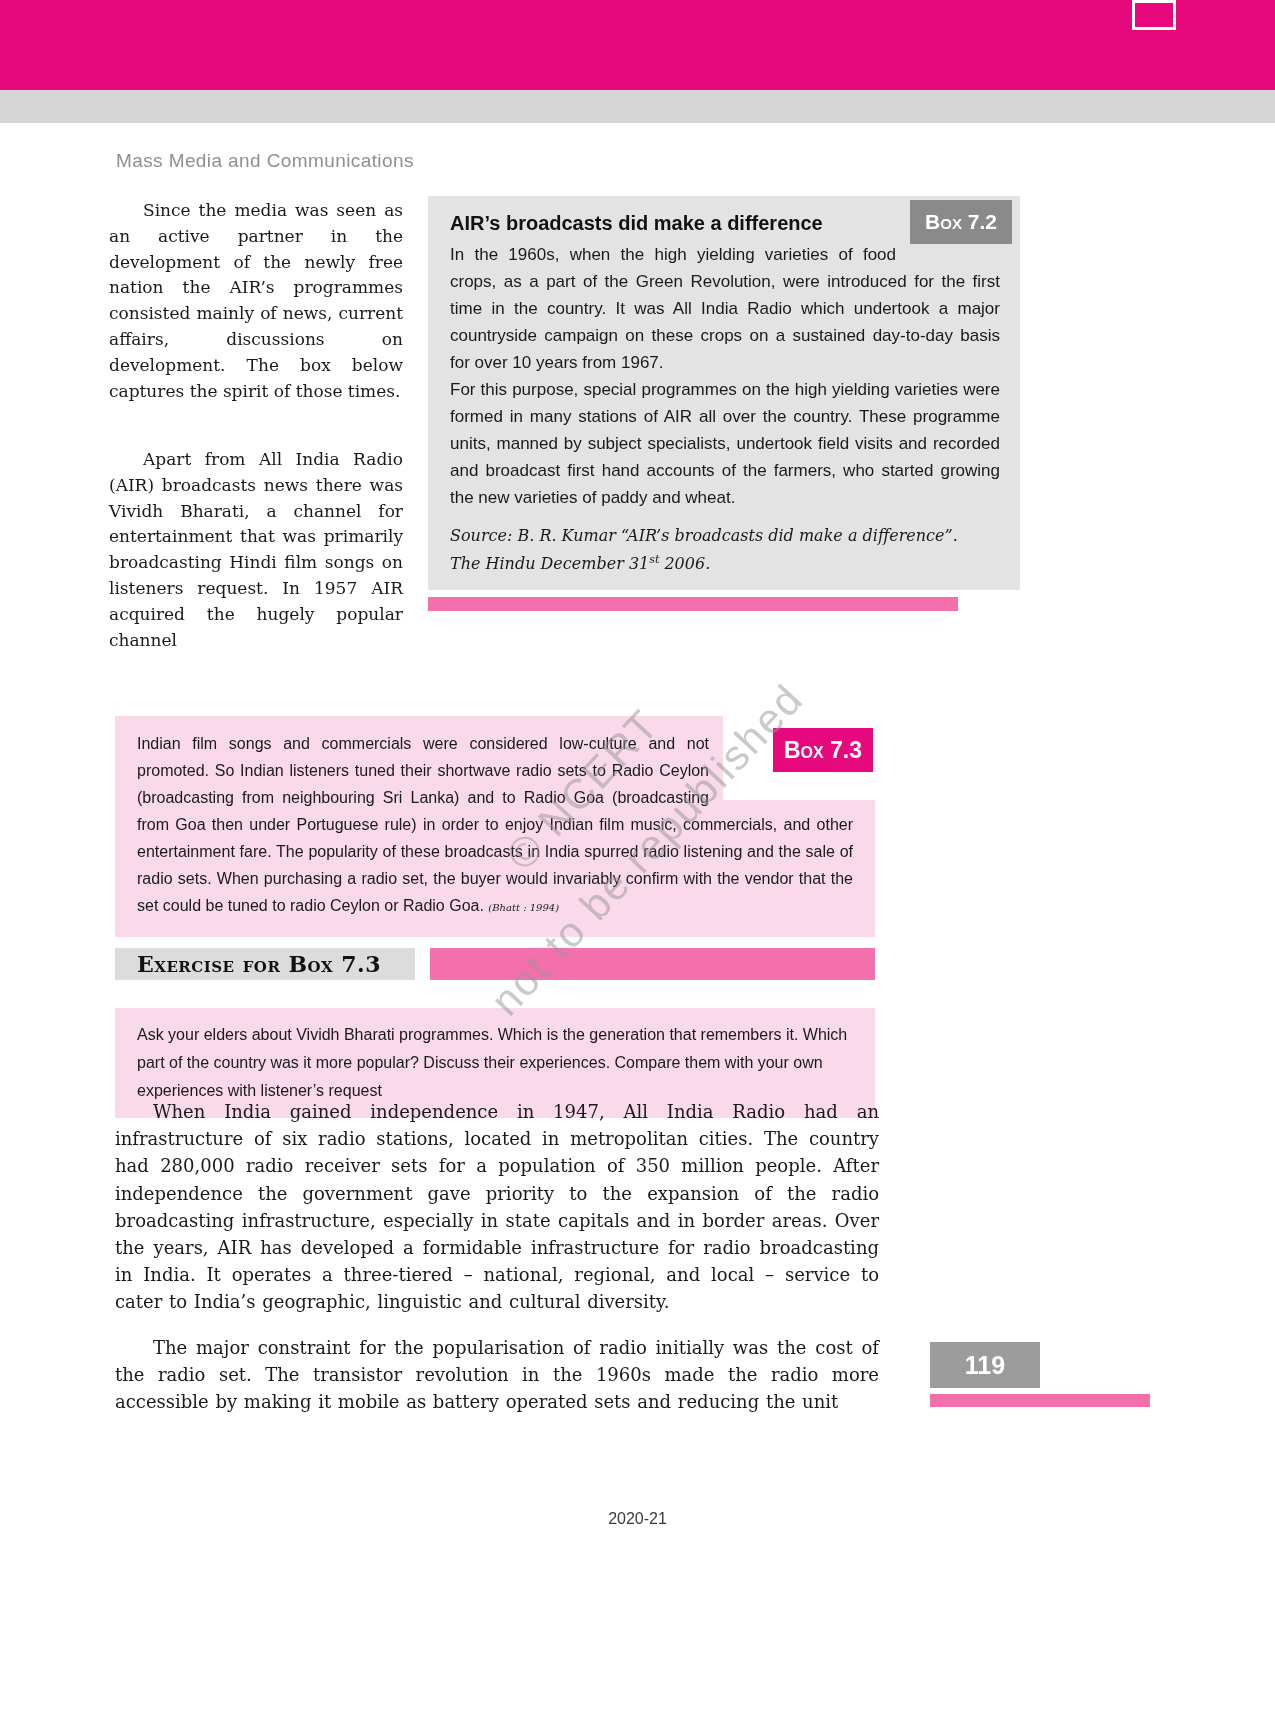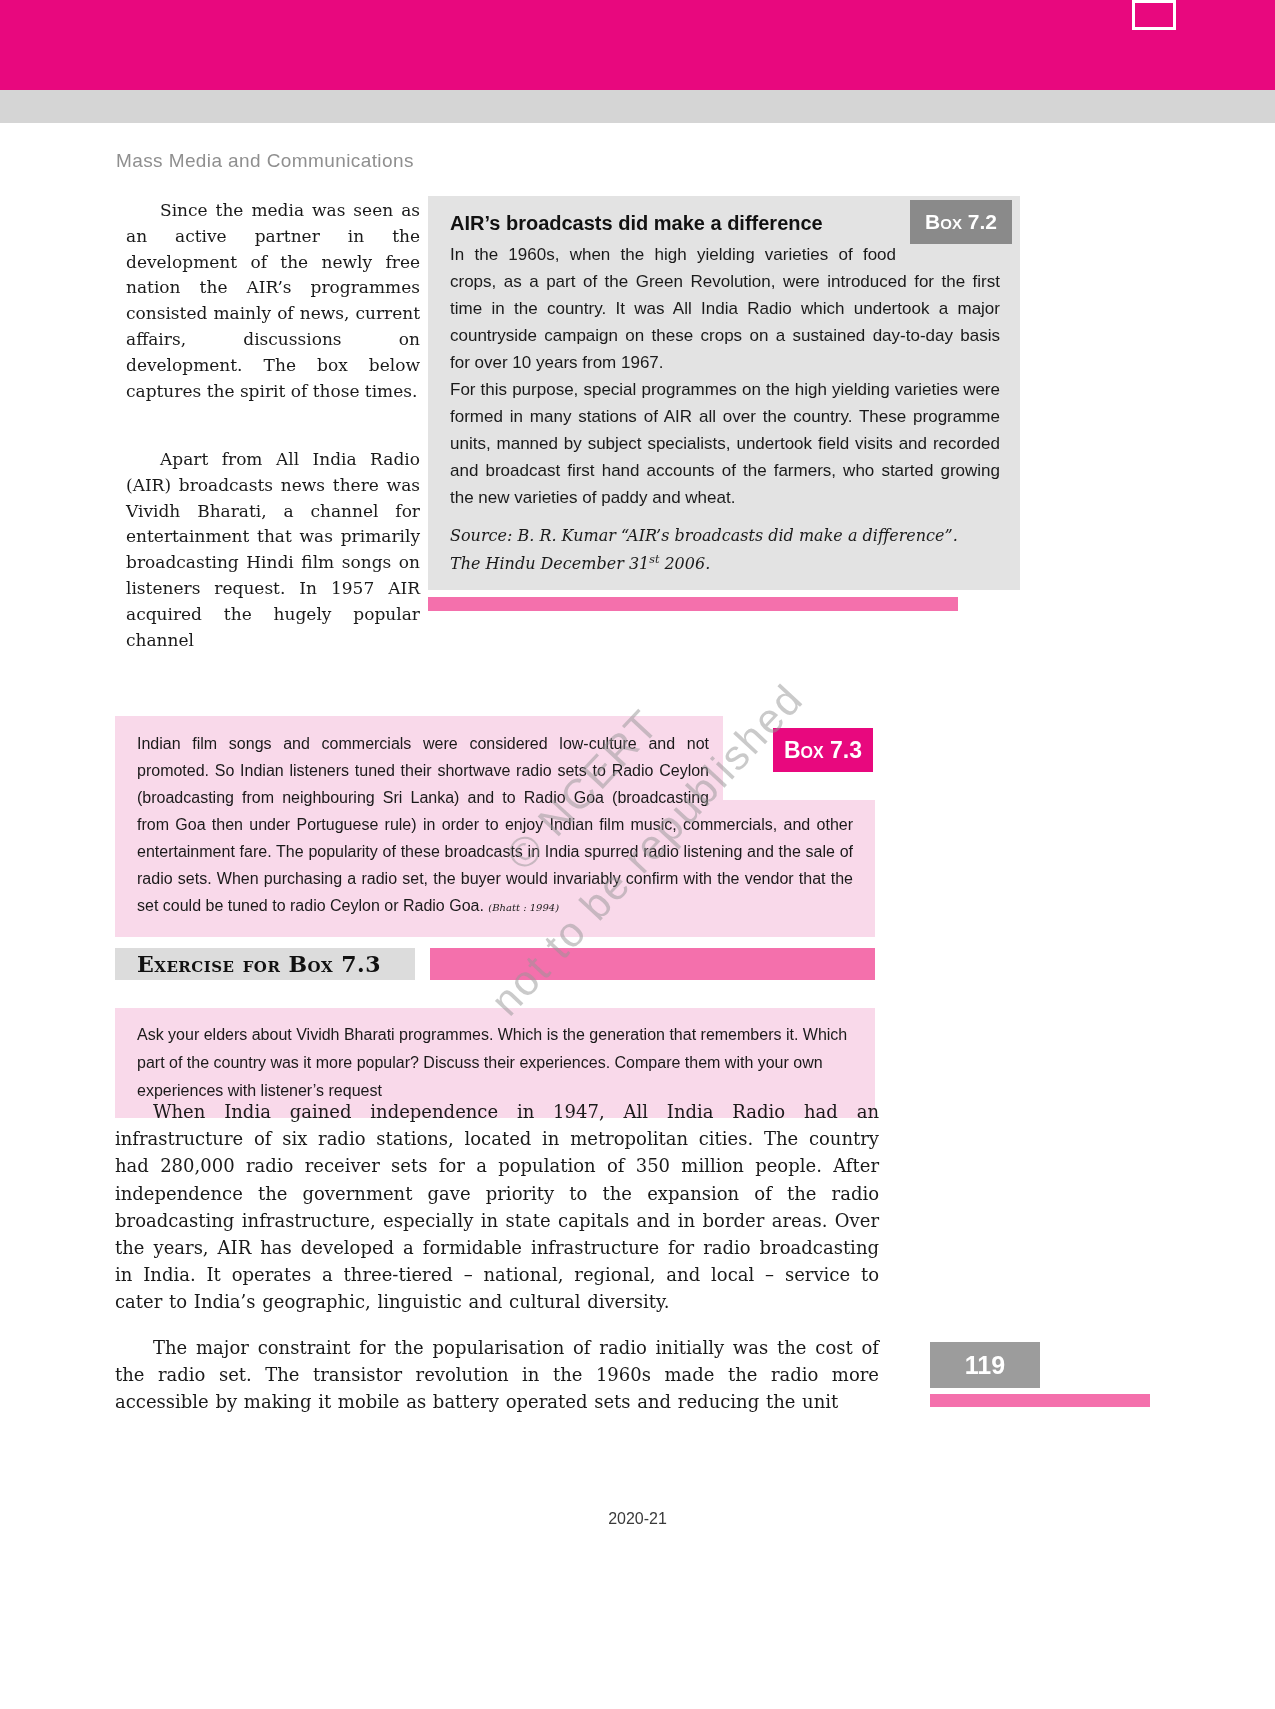--- a/index.html
+++ b/index.html
@@ -8,21 +8,21 @@
 
   
   .topbar{position:absolute;left:0;top:0;width:1275px;height:90px;background:#E8087E;}
   .topbar-box{position:absolute;left:1132px;top:0;width:38px;height:24px;border:3px solid #ffffff;}
   .graybar{position:absolute;left:0;top:90px;width:1275px;height:33px;background:#D5D5D5;}
 
   .running-head{position:absolute;left:116px;top:150px;font-family:"Liberation Sans", sans-serif;
         font-size:19px;color:#8F8F8F;letter-spacing:.4px;}
 
   
-  .para-left{position:absolute;left:126px;width:294px;margin:0;font-size:17px;line-height:25.8px;
+  .para-left{position:absolute;left:109px;width:294px;margin:0;font-size:17px;line-height:25.8px;
         text-align:justify;text-indent:34px;}
   .para-left1{top:198px;}
   .para-left2{top:447px;}
 
   
   .box72{position:absolute;left:428px;top:196px;width:592px;}
   .box72-inner{background:#E3E3E3;padding:16px 20px 14px 22px;font-family:"Liberation Sans", sans-serif;}
   .box72-label{float:right;width:102px;height:44px;background:#8A8A8A;color:#fff;font-weight:bold;
         font-size:21px;font-variant:small-caps;text-align:center;line-height:44px;margin:-12px -12px 12px 14px;}
   .box72-title{font-size:20px;font-weight:bold;margin:0 0 6px 0;color:#111;}

